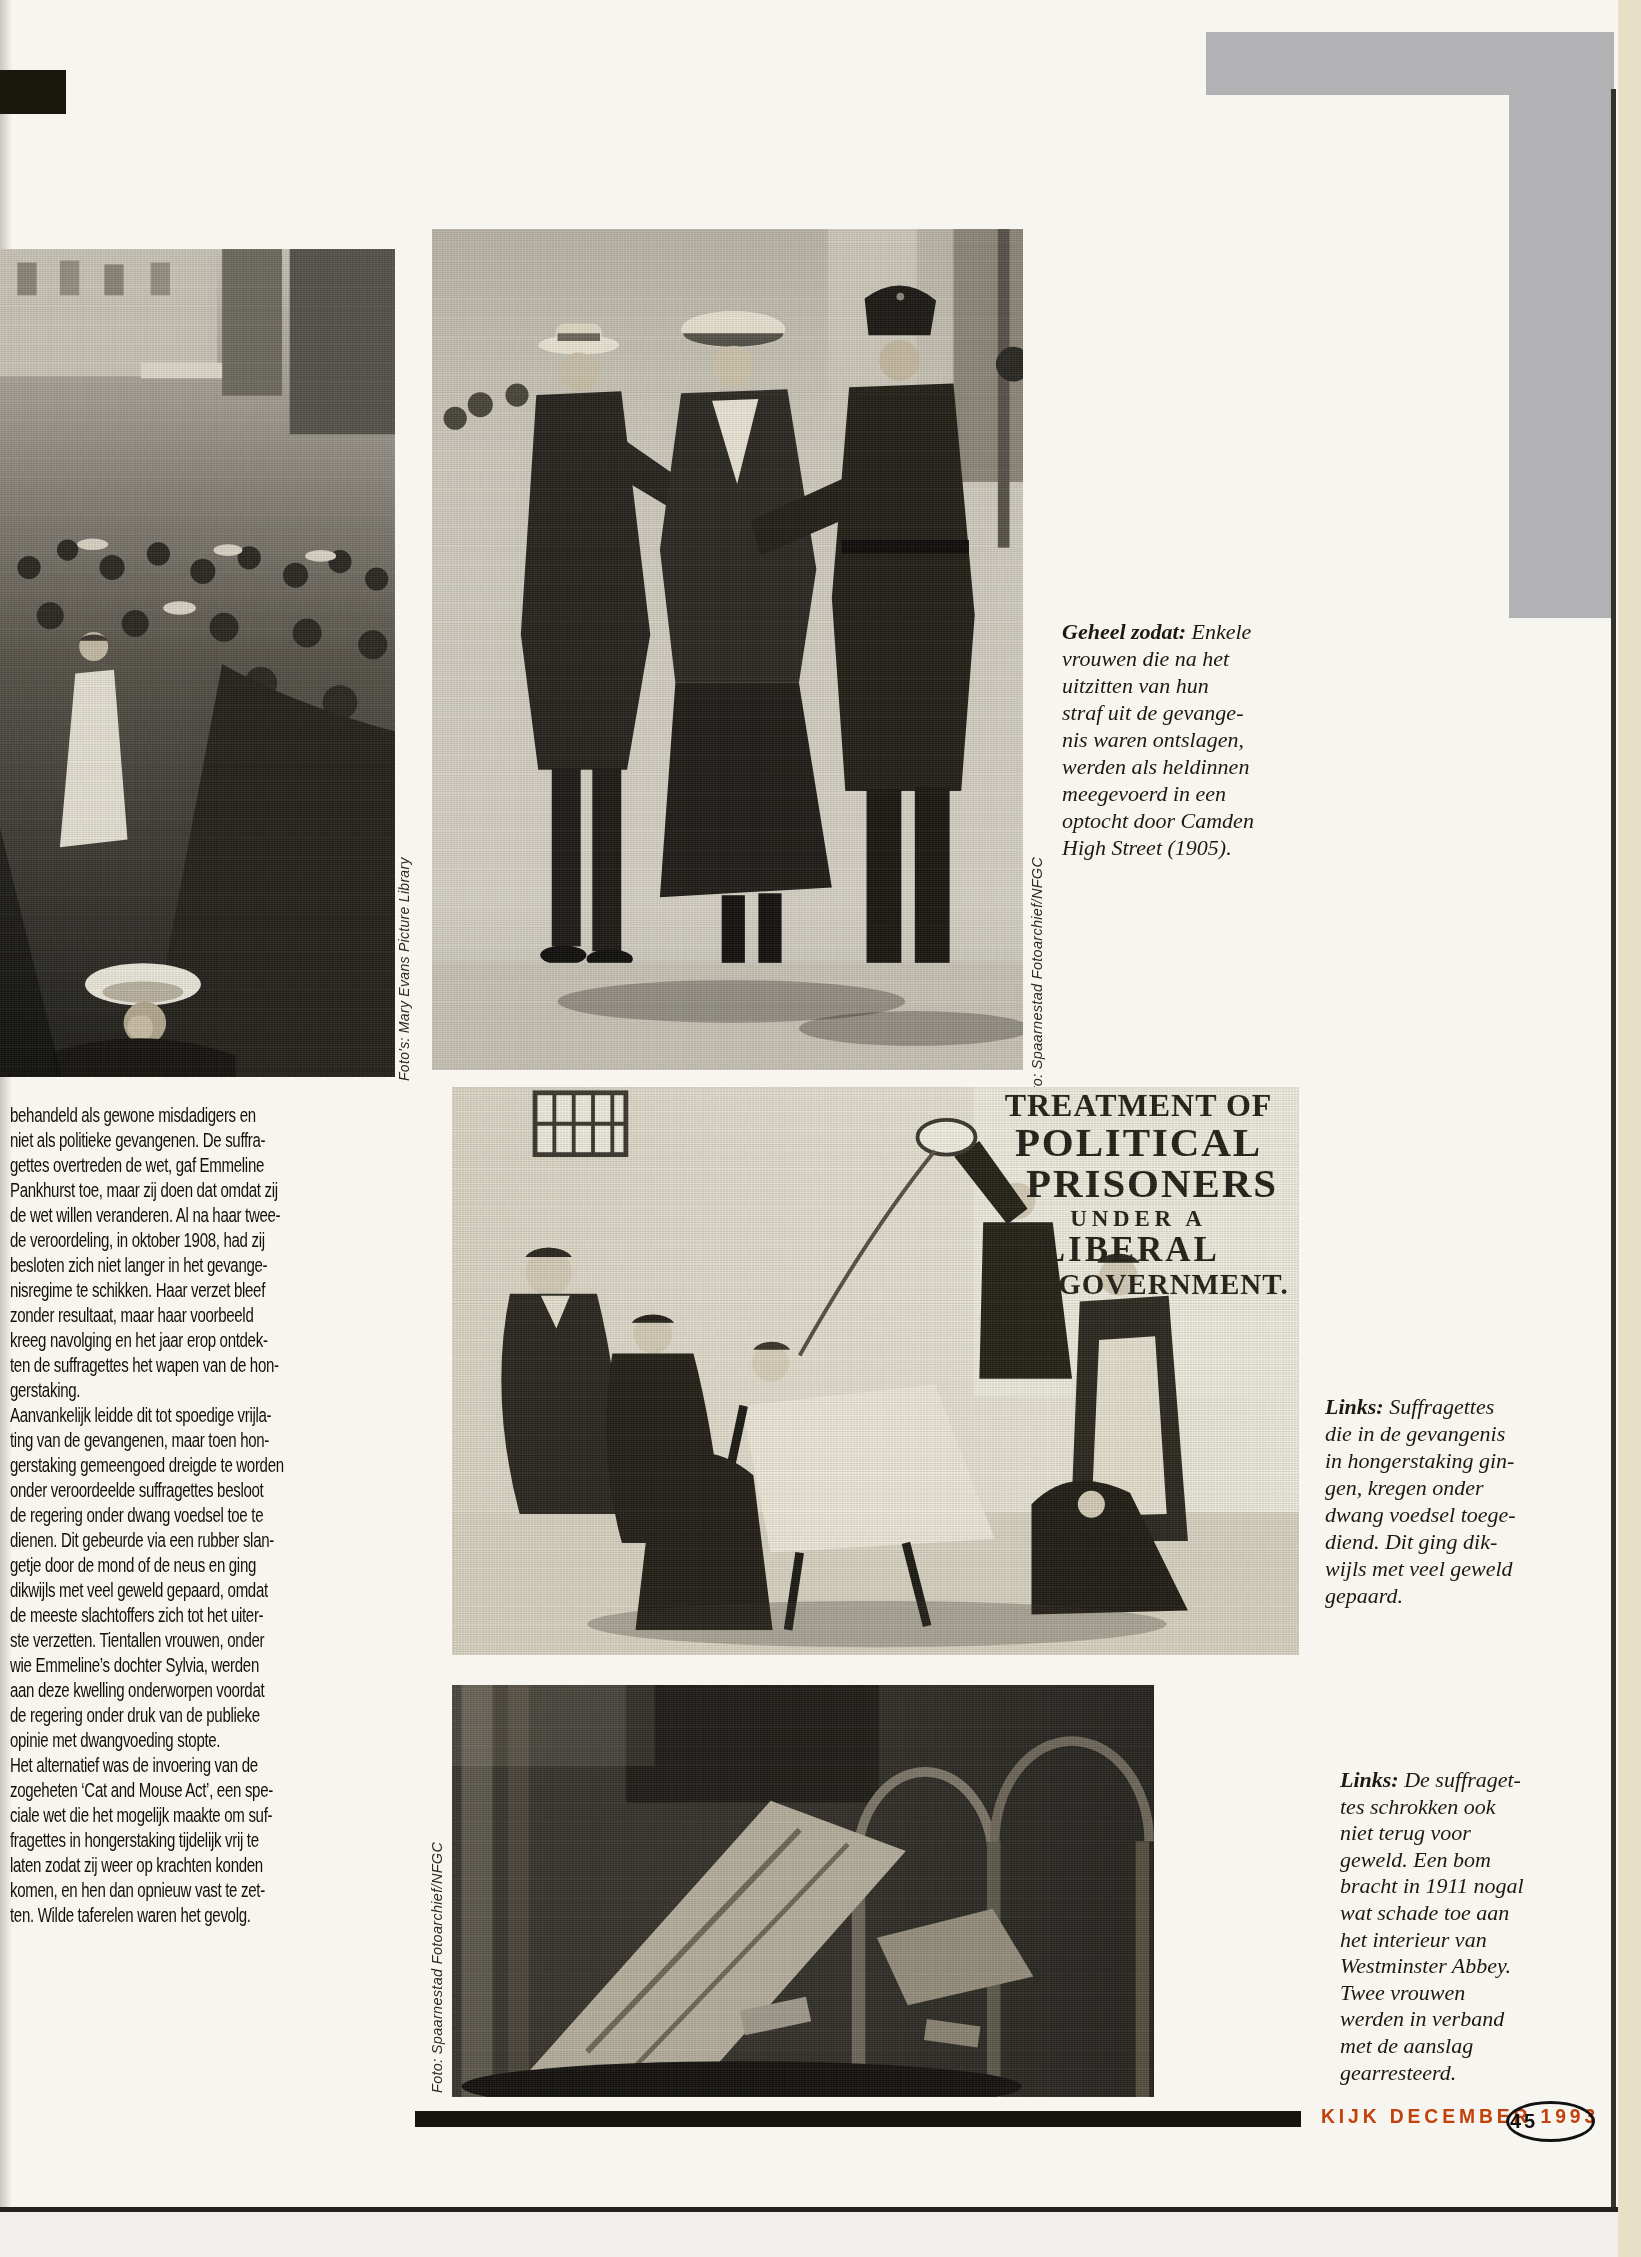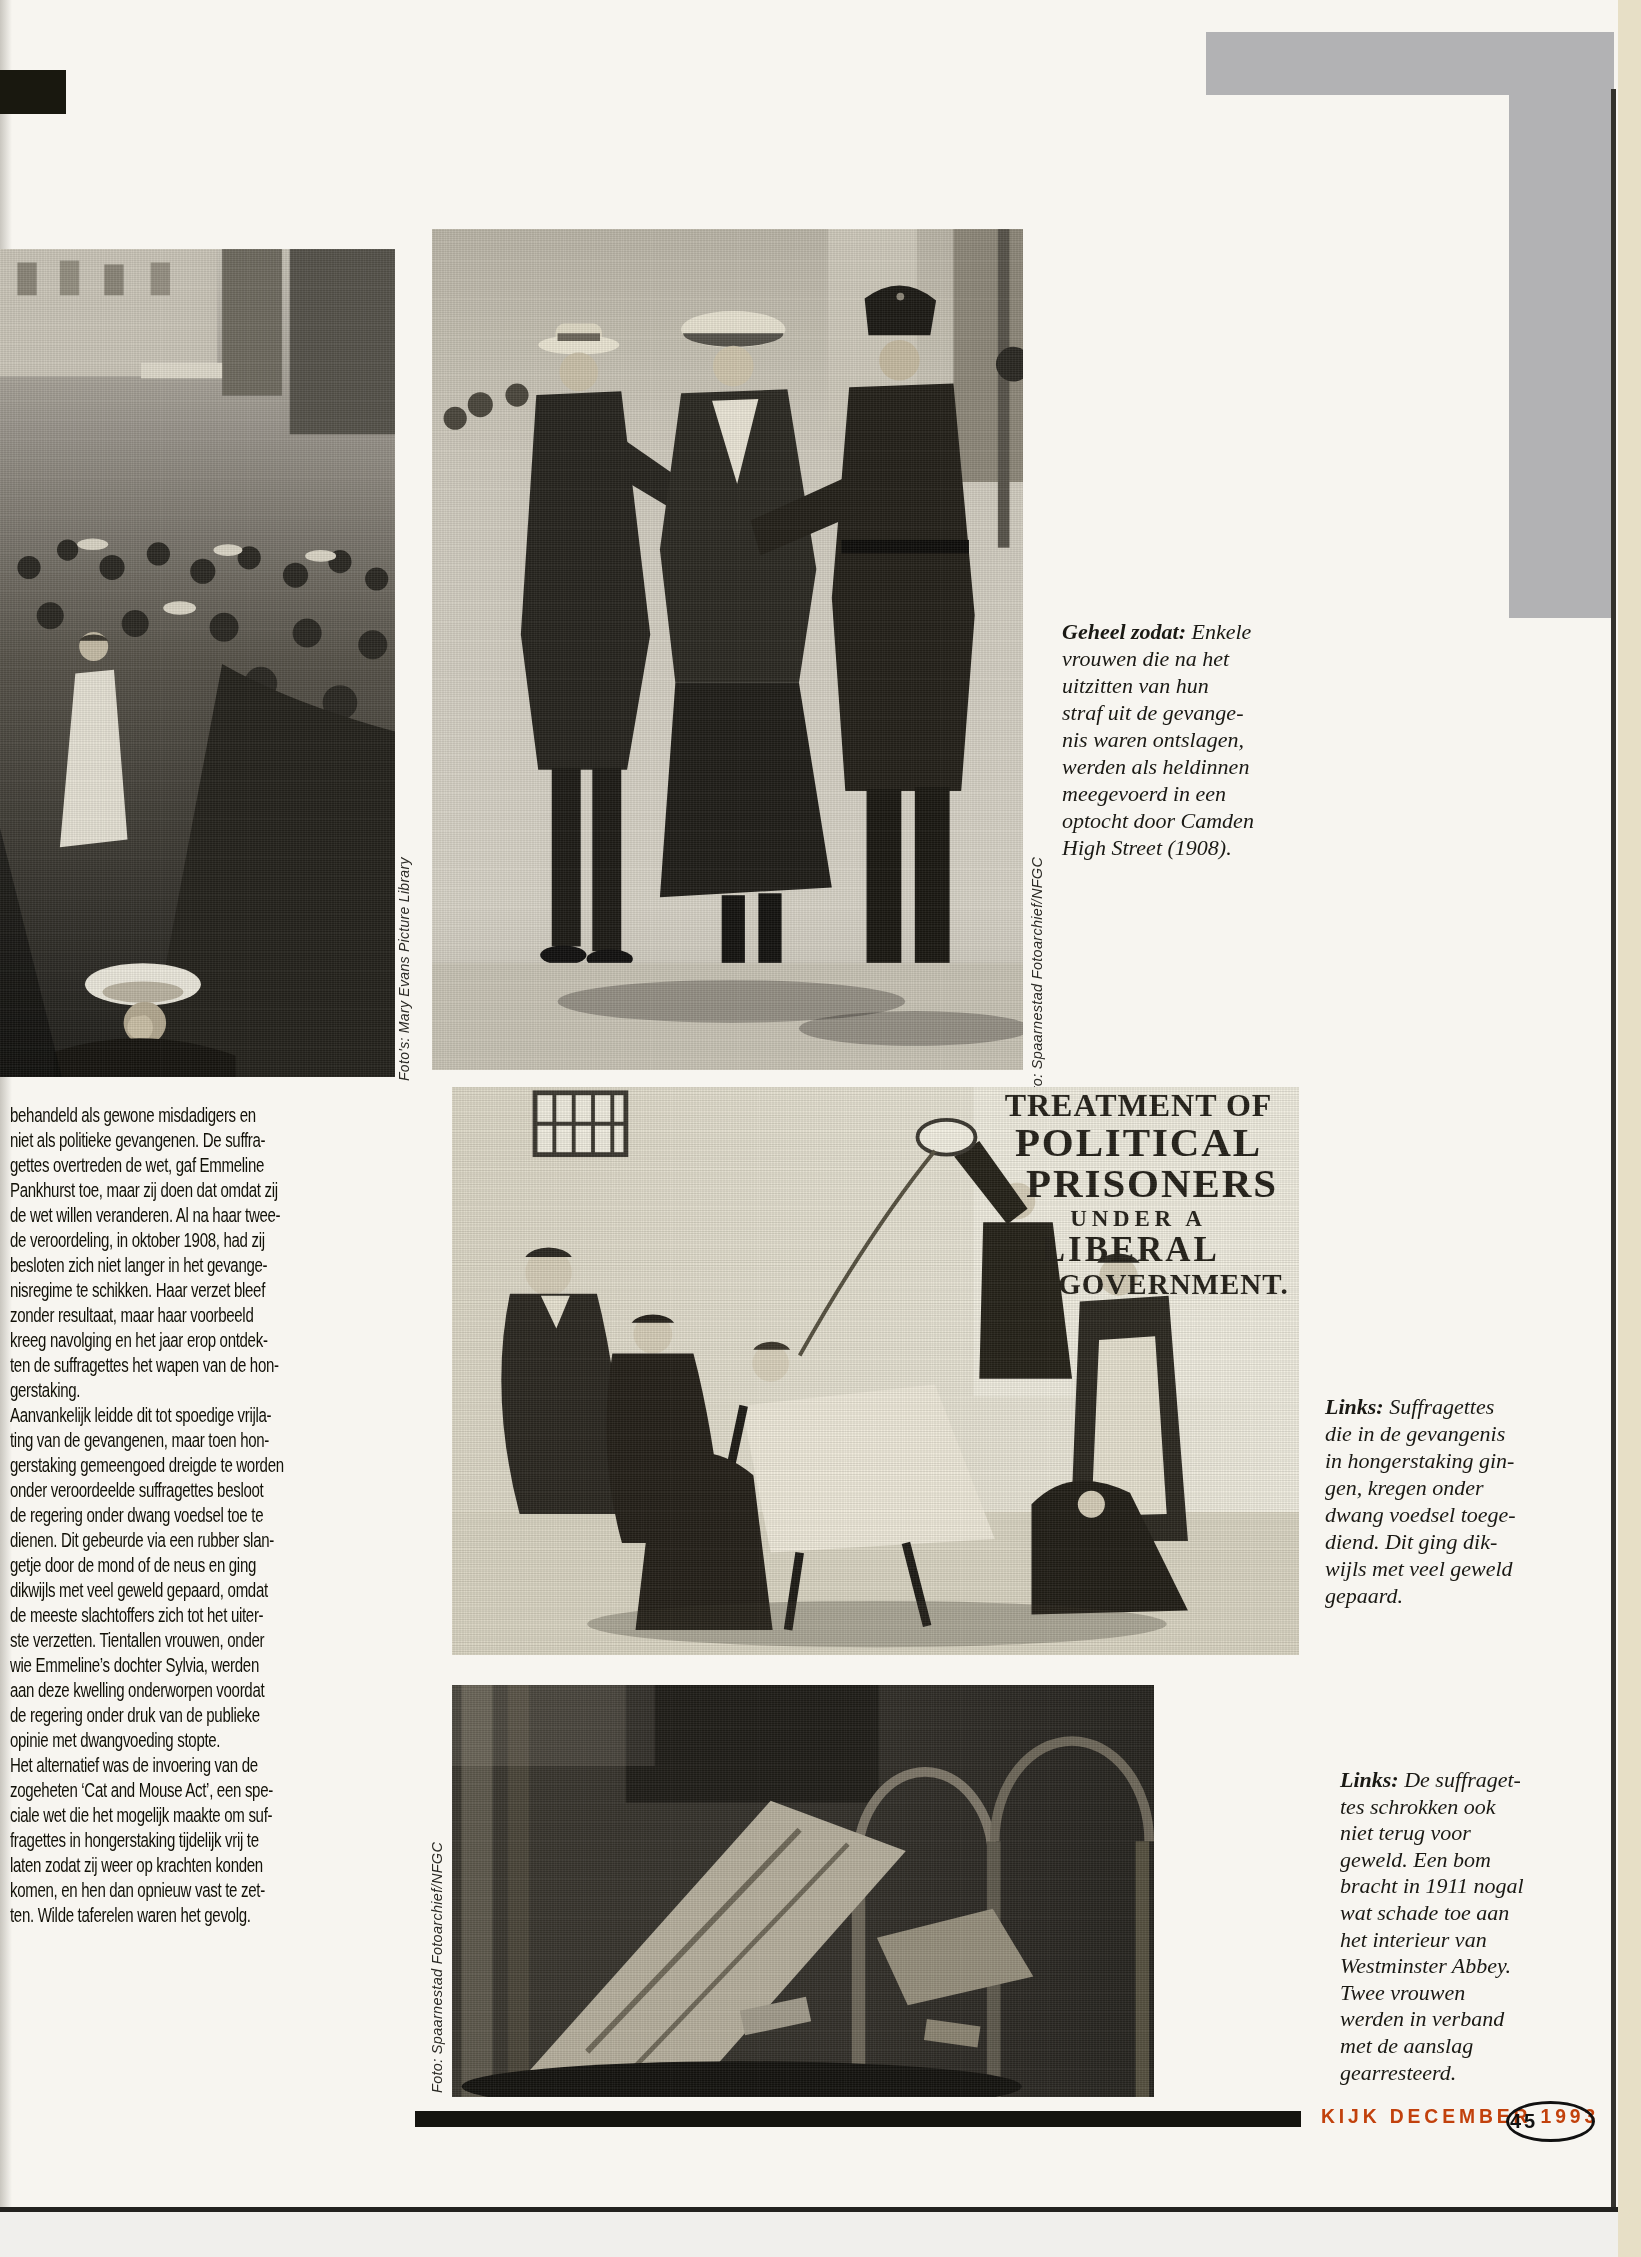--- a/index.html
+++ b/index.html
@@ -199,21 +199,21 @@
   <div class="abs credit credit2">Foto: Spaarnestad Fotoarchief/NFGC</div>
 
   <p class="abs caption cap1"><b>Geheel zodat:</b> <span>Enkele
 vrouwen die na het
 uitzitten van hun
 straf uit de gevange-
 nis waren ontslagen,
 werden als heldinnen
 meegevoerd in een
 optocht door Camden
-High Street (1908).</span></p>
+High Street (1905).</span></p>
 
   <div class="abs ph illu">
     <svg viewBox="0 0 877 588" preserveAspectRatio="none">
       <defs>
         <linearGradient id="ibg" x1="0" y1="0" x2="1" y2="0">
           <stop offset="0" stop-color="#dcd7c6"></stop>
             <stop offset=".6" stop-color="#e6e2d3"></stop>
           <stop offset="1" stop-color="#efecdf"></stop>
         </linearGradient>
       </defs>

